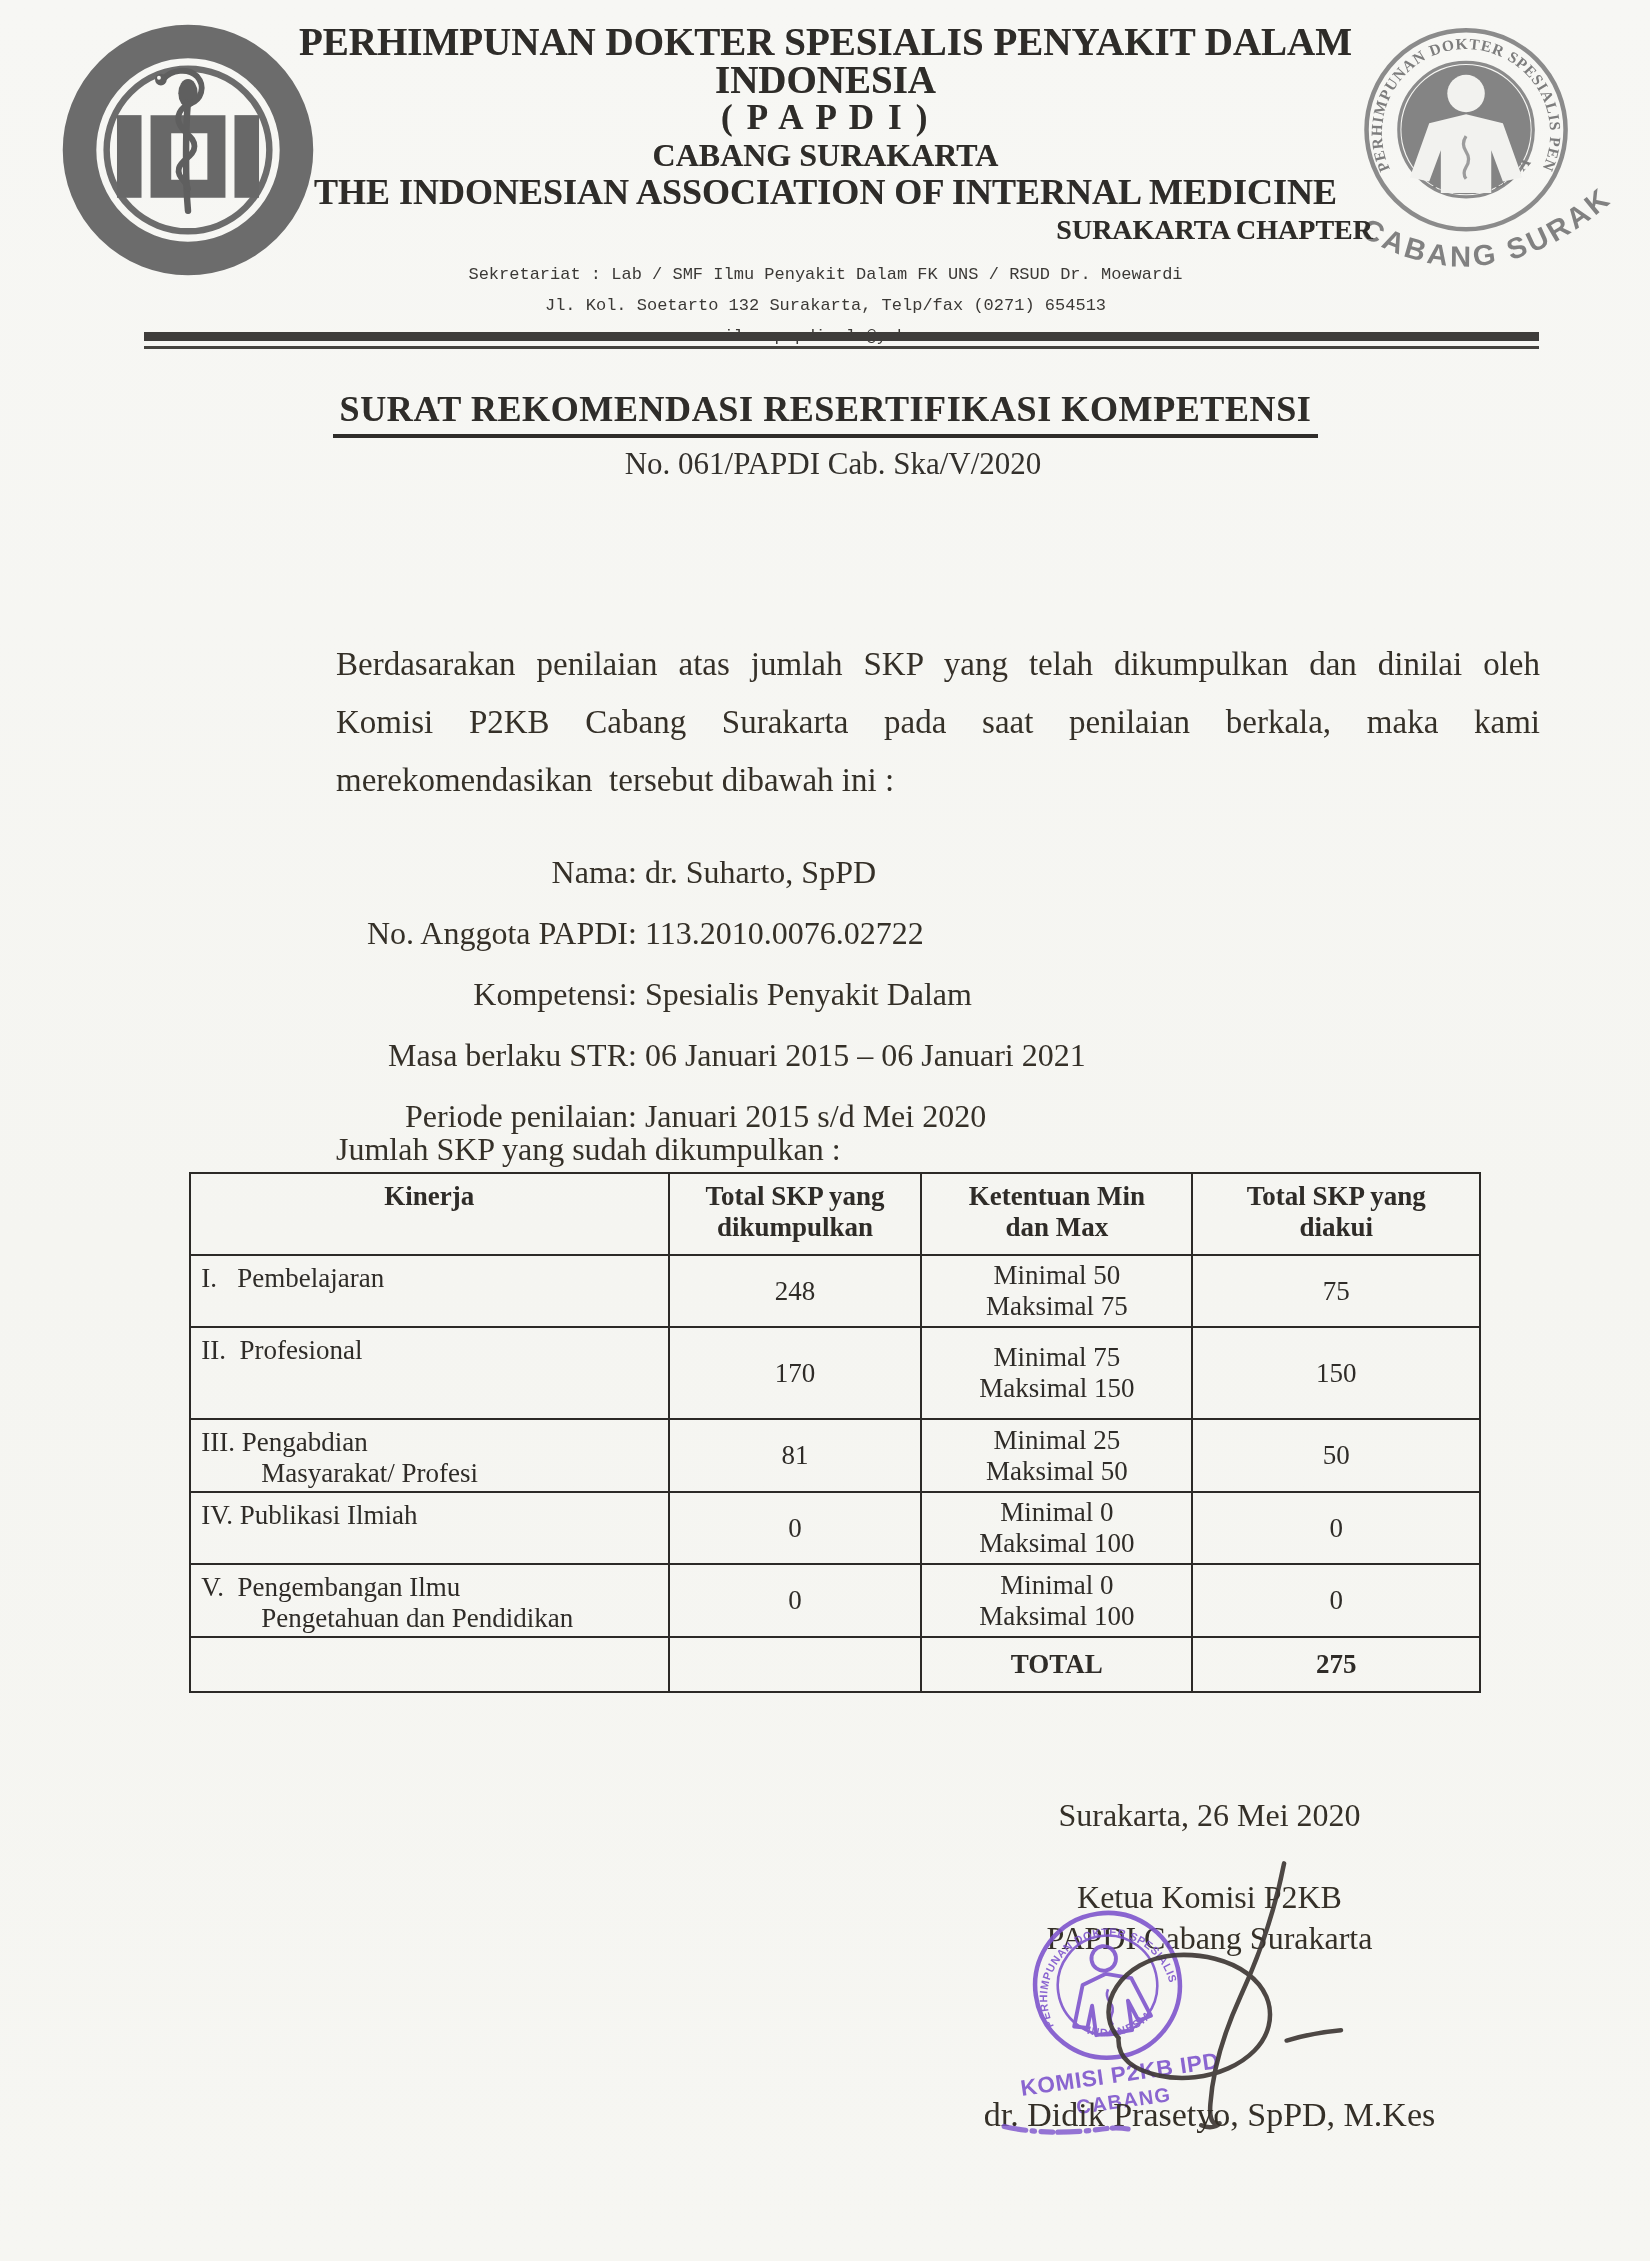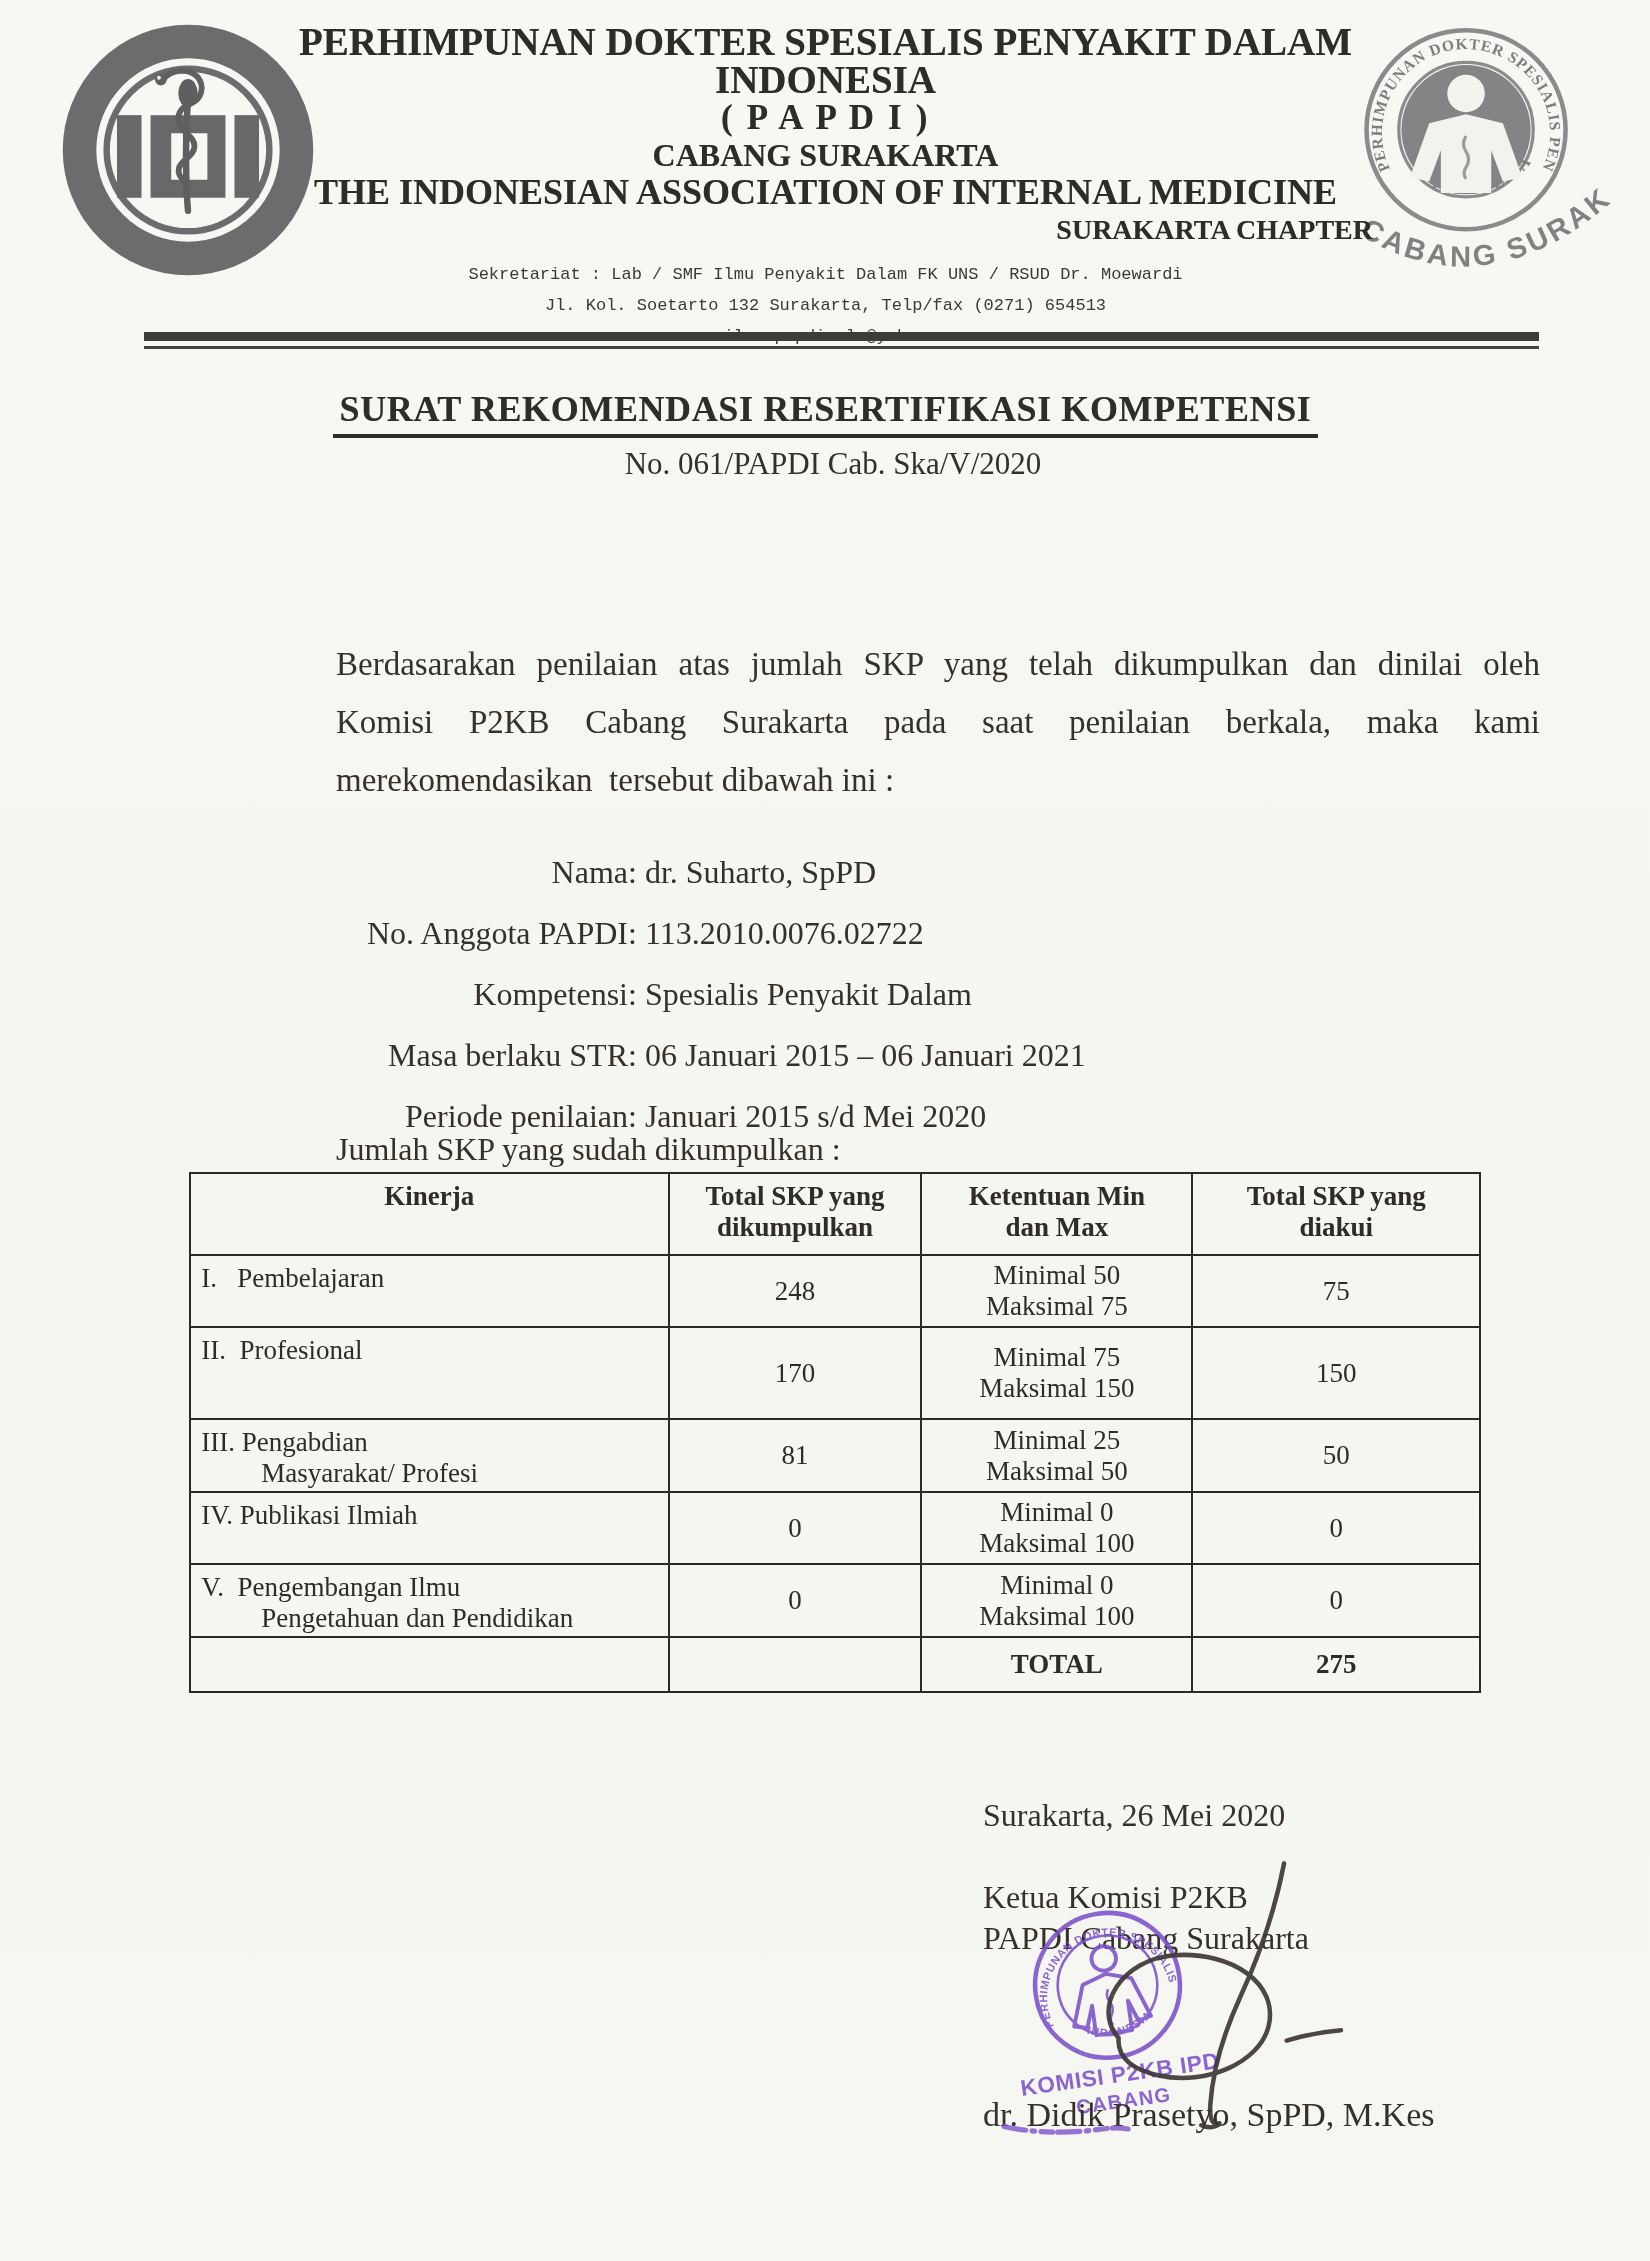--- a/index.html
+++ b/index.html
@@ -45,21 +45,21 @@
        font-size:27px;line-height:31px;color:#2f2c28;table-layout:fixed;}
   .skp th,.skp td{border:2.6px solid #2c2a27;padding:2.6px 9px;}
   .skp th{font-weight:bold;vertical-align:top;text-align:center;padding-top:6.5px;height:71px;}
   .skp td.kin{vertical-align:top;text-align:left;padding-top:6.5px;padding-left:10.3px;}
   .skp td.num{text-align:center;vertical-align:middle;}
   .skp td.ket{text-align:center;vertical-align:middle;}
   .skp .ind{padding-left:60px;}
   .skp .tot{font-weight:bold;text-align:center;}
   .r0{height:72px}.r1{height:92px}.r2{height:72px}.r3{height:72px}.r4{height:65px}.rt{height:55px}
   
-  .sigcol{position:absolute;left:983px;width:453px;font-size:32px;color:#353028;}
+  .sigcol{position:absolute;left:983px;width:453px;text-align:center;font-size:32px;color:#353028;}
   .place-date{top:1797px;}
   .roles{top:1877px;line-height:41px;}
   .sig-name{top:2096px;font-size:34px;}
   .stamp{position:absolute;left:1004px;top:1884px;width:252px;height:272px;
          transform:rotate(-8deg);opacity:.88;}
   .autograph{position:absolute;left:1019px;top:1845px;width:375px;height:298px;}
   .scribble{position:absolute;left:999px;top:2116px;width:142px;height:26px;}
 </style>
 </head>
 <body>

